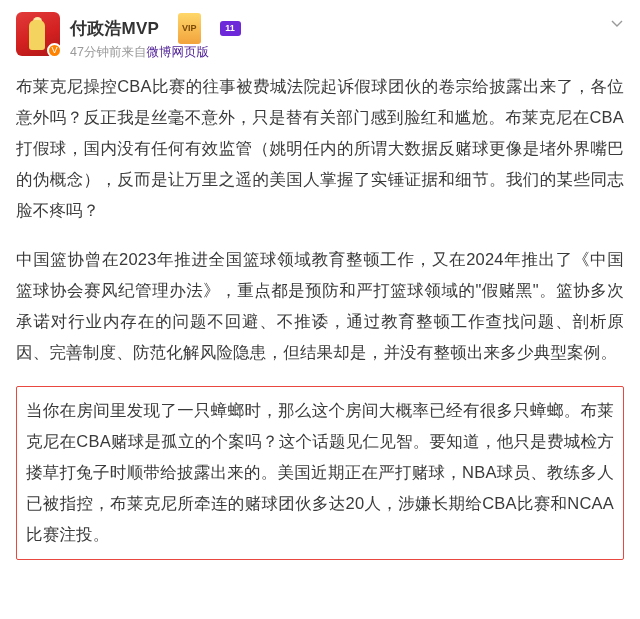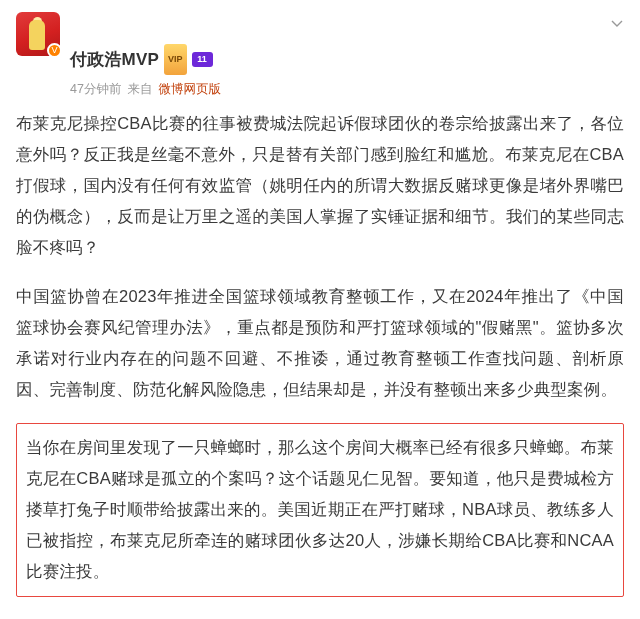--- a/index.html
+++ b/index.html
@@ -75,22 +75,21 @@
     text-align: center;
   }
   .meta {
     flex: 1 1 auto;
     min-width: 0;
     padding-top: 1px;
   }
   .name-row {
     display: flex;
     align-items: center;
-    gap: 5px;
-    margin-top: 31px;
+    gap: 19px;
   }
   .username {
     font-size: 17px;
     font-weight: bold;
     color: #333333;
     letter-spacing: 0.2px;
   }
   .tag-vip {
     display: inline-flex;
     align-items: center;
@@ -112,29 +111,27 @@
     min-width: 15px;
     padding: 0 3px;
     border-radius: 3px;
     background: #6d28d9;
     color: #ffffff;
     font-size: 9px;
     font-weight: bold;
     line-height: 15px;
   }
   .subline {
-    margin-top: 6px;
     font-size: 12.5px;
     color: #9a9a9a;
     display: flex;
     align-items: center;
-    gap: 6px;
   }
   .subline .src-link {
-    color: #c2410c;
+    color: #4c1d95;
   }
   .chevron {
     position: absolute;
     right: 16px;
     top: 16px;
     width: 14px;
     height: 14px;
     cursor: pointer;
   }
   .chevron svg {

